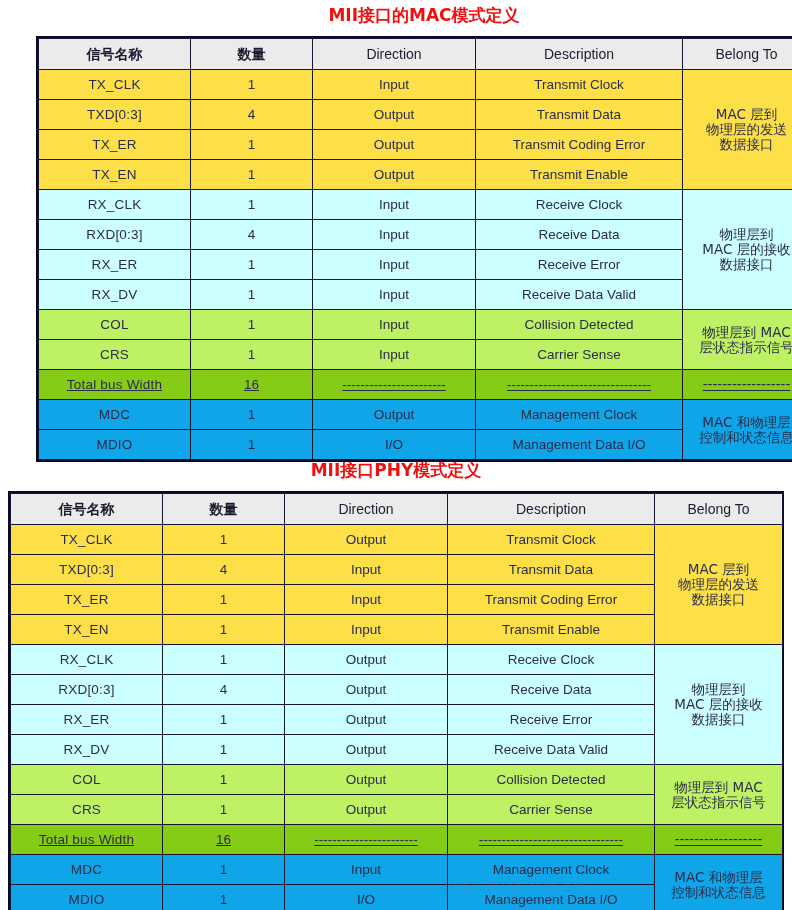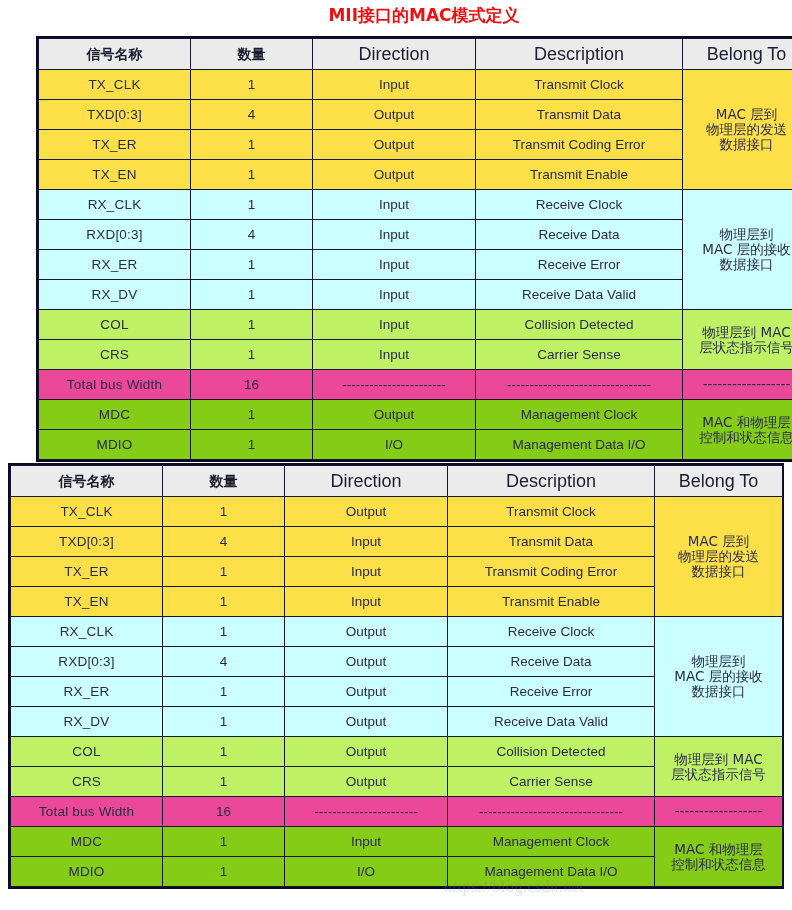--- a/index.html
+++ b/index.html
@@ -76,36 +76,36 @@
     line-height: 15px;
     color: #2b2b4a;
     box-sizing: border-box;
     overflow: hidden;
     white-space: nowrap;
   }
 
   table.sig thead th {
     background: #ebebeb;
     font-weight: normal;
-    font-size: 18px;
+    font-size: 14px;
     color: #1c1c30;
     height: 31px;
   }
   table.sig thead th.cjk {
     font-family: "DejaVu Sans", "Liberation Sans", sans-serif;
     font-weight: bold;
     font-size: 14px;
   }
 
   
   .bg-purple { background: #fde047; }
   .bg-cyan   { background: #ccffff; }
   .bg-blue   { background: #bef264; }
-  .bg-pink   { background: #ec4899; }
-  .bg-yellow { background: #84cc16; }
+  .bg-pink   { background: #84cc16; text-decoration: underline; }
+  .bg-yellow { background: #0ea5e9; }
 
   .dir-output { color: #e83a2a; }
   .dir-output-amber { color: #c07a12; }
 
   td.belong {
     font-family: "DejaVu Sans", "Liberation Sans", sans-serif;
     font-size: 13.5px;
     line-height: 19px;
     white-space: normal;
     padding: 0 3px;
@@ -256,20 +256,21 @@
               <td class="bg-yellow">1</td>
               <td class="bg-yellow">I/O</td>
               <td class="bg-yellow">Management Data I/O</td>
             </tr>
           </tbody>
       </table>
     </div>
   </div>
 
   <div class="section section-2">
+    <div class="table-title">MII接口PHY模式定义</div>
     <div class="tbl-wrap">
       <table class="sig">
         <colgroup>
           <col class="c-name">
             <col class="c-qty">
             <col class="c-dir">
             <col class="c-desc">
             <col class="c-belong">
         </colgroup>
         <thead>

